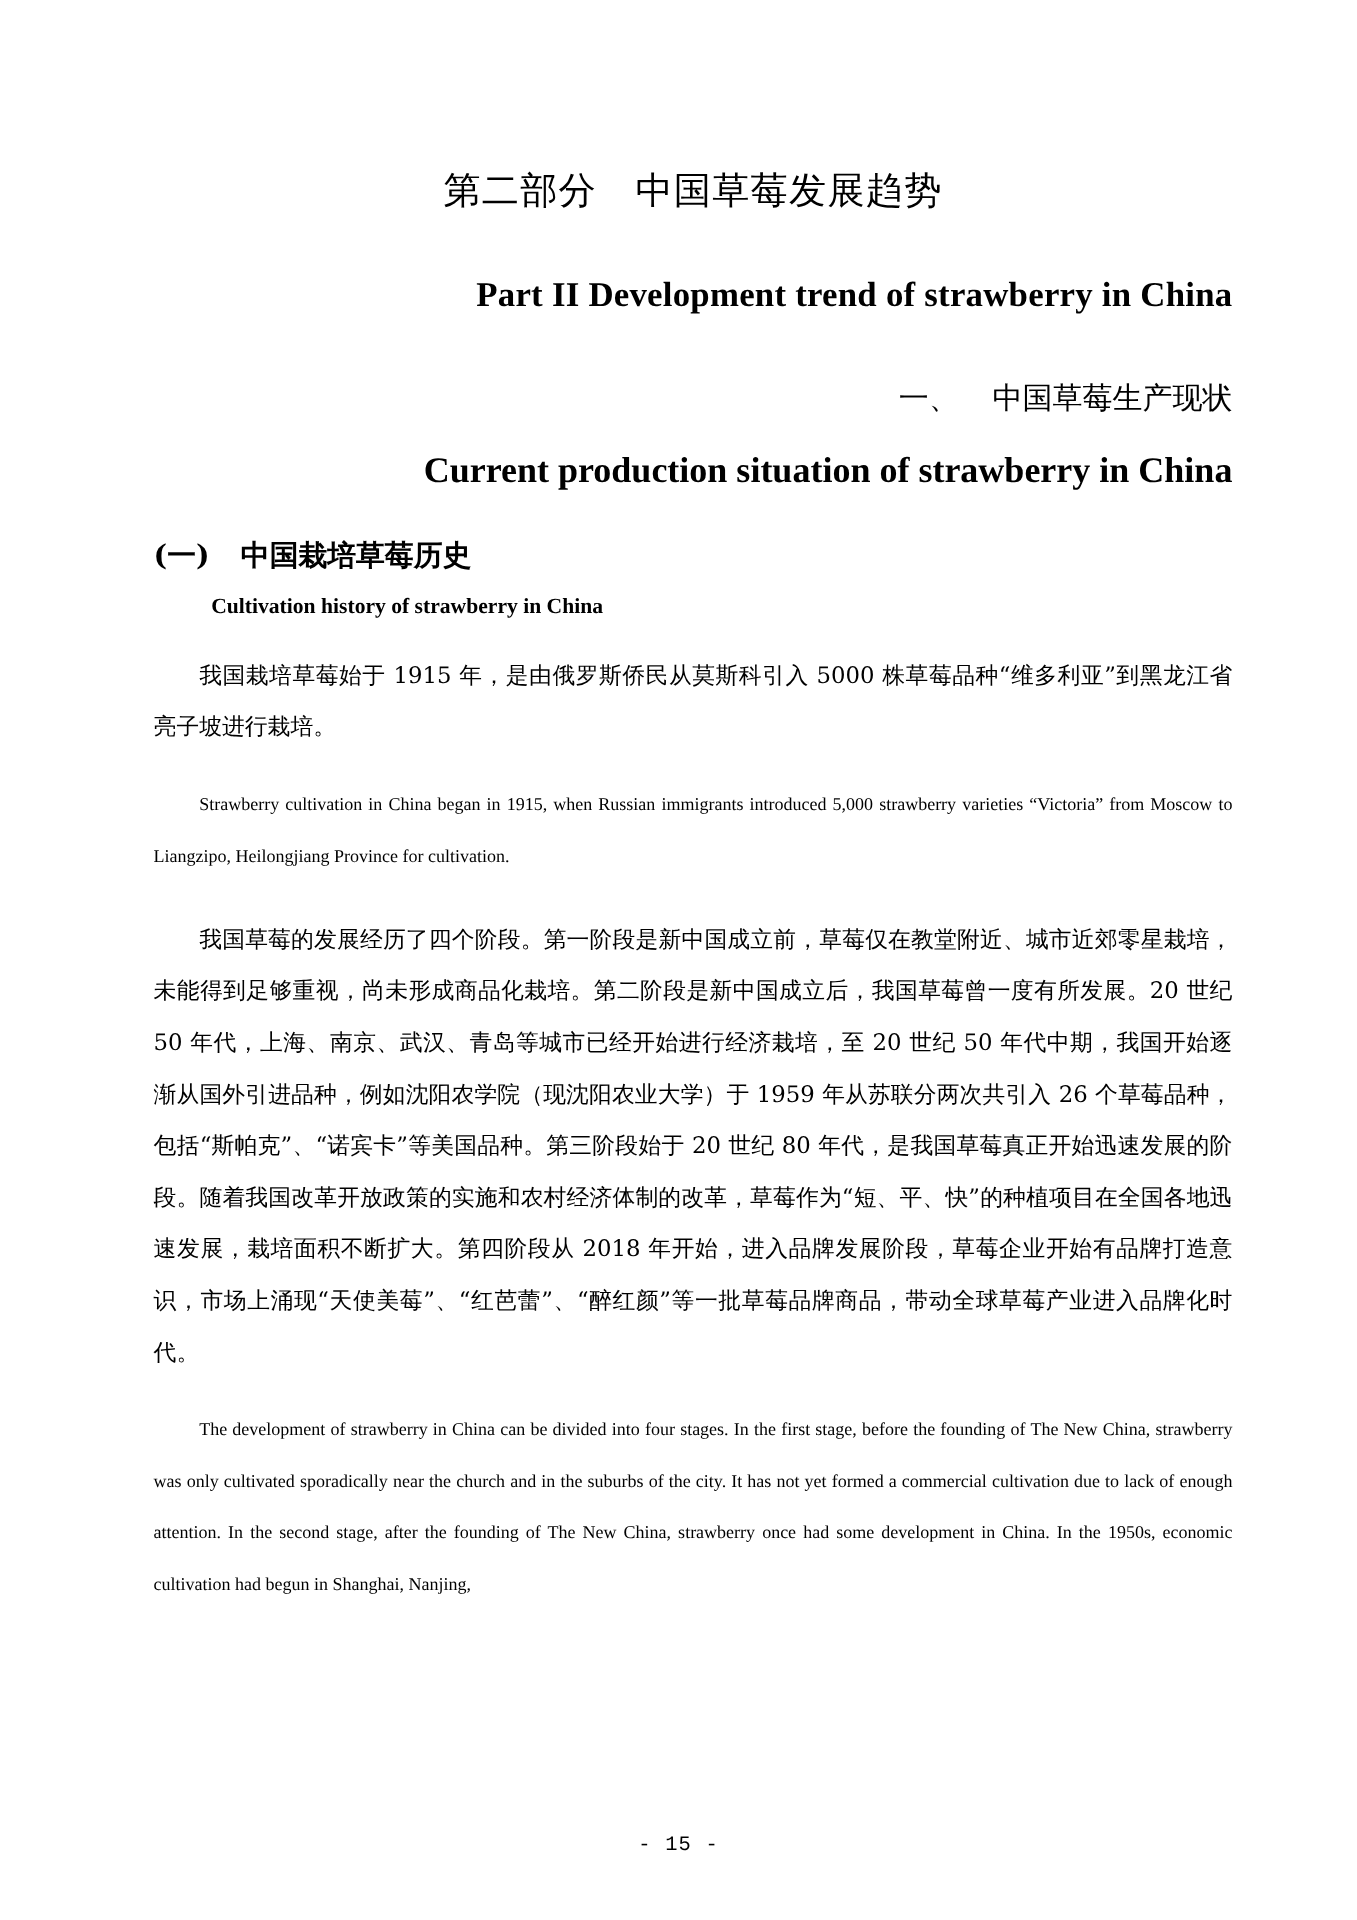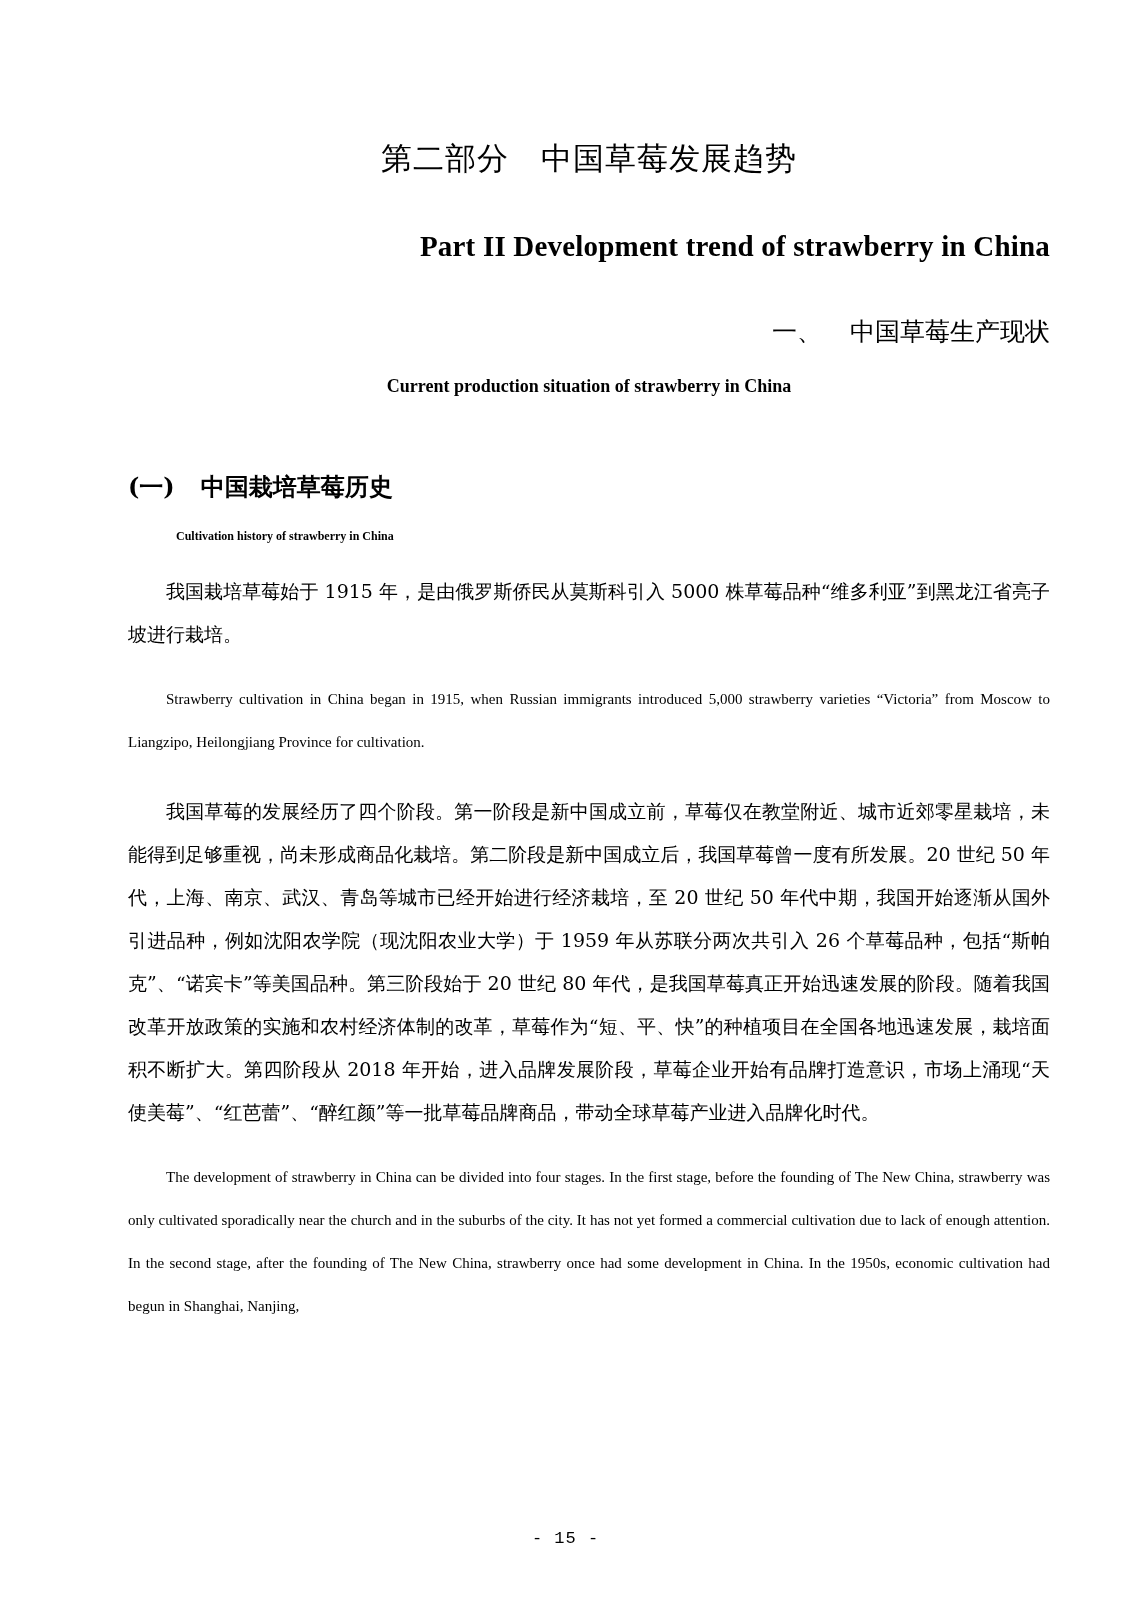--- a/index.html
+++ b/index.html
@@ -12,21 +12,21 @@
     min-height: 1600px;
     font-family: "Liberation Serif", "DejaVu Serif", serif;
     color: #000000;
     -webkit-font-smoothing: antialiased;
   }
   .page {
     position: relative;
     width: 1131px;
     min-height: 1600px;
     box-sizing: border-box;
-    padding: 120px 81px 60px 128px;
+    padding: 120px 104px 60px 128px;
   }
   .title-cn {
     text-align: center;
     font-size: 31px;
     letter-spacing: 1px;
     margin: 18px 0 0 0;
     font-family: "DejaVu Serif", "Liberation Serif", serif;
     font-weight: 400;
   }
   .title-en {
@@ -40,38 +40,38 @@
     text-align: right;
     font-size: 25px;
     margin: 52px 0 0 0;
     font-family: "DejaVu Serif", "Liberation Serif", serif;
     font-weight: 400;
   }
   .sec-cn .num {
     margin-right: 28px;
   }
   .sec-en {
-    text-align: center;
-    font-size: 18px;
+    text-align: right;
+    font-size: 30px;
     font-weight: bold;
     margin: 28px 0 17px 0;
   }
   .sub-cn {
     font-size: 24px;
-    margin: 74px 0 0 0;
+    margin: 37px 0 0 0;
     font-family: "DejaVu Serif", "Liberation Serif", serif;
   }
   .sub-cn .label {
     font-weight: bold;
     margin-right: 26px;
   }
   .sub-en {
-    font-size: 12px;
+    font-size: 18px;
     font-weight: bold;
-    margin: 26px 0 0 48px;
+    margin: 16px 0 0 48px;
   }
   p.body-cn {
     font-size: 19px;
     line-height: 43px;
     text-align: justify;
     text-justify: inter-ideograph;
     margin: 26px 0 0 0;
     text-indent: 38px;
     font-family: "DejaVu Serif", "Liberation Serif", serif;
   }

